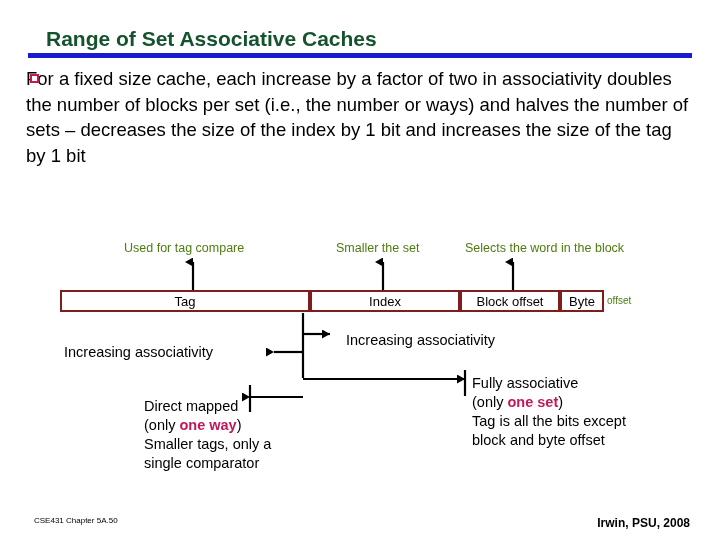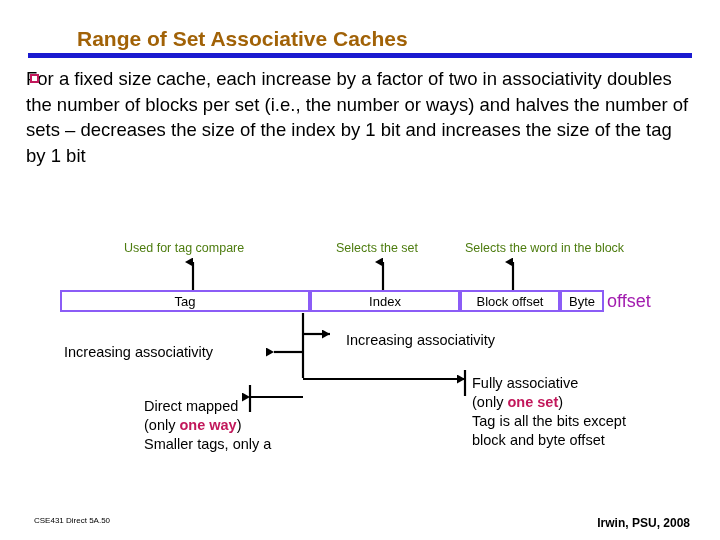--- a/index.html
+++ b/index.html
@@ -16,24 +16,23 @@
     color: #000000;
   }
 
   
   #slide-title {
     position: absolute;
     left: 46px;
     top: 27px;
     font-size: 21px;
     font-weight: bold;
-    color: #a16207;
+    color: #14532d;
     letter-spacing: 0px;
     white-space: nowrap;
-    margin-left: 31px;
   }
   #title-rule {
     position: absolute;
     left: 28px;
     top: 53px;
     width: 664px;
     height: 5px;
     background: #1a1ad0;
   }
 
@@ -75,35 +74,35 @@
     font-size: 12.5px;
     color: #4d7c0f;
     white-space: nowrap;
   }
 
   
   .field-box {
     position: absolute;
     height: 22px;
     box-sizing: border-box;
-    border: 2px solid #8b5cf6;
+    border: 2px solid #7f1d1d;
     background: #ffffff;
     font-size: 13px;
     line-height: 19px;
     text-align: center;
     color: #000000;
     white-space: nowrap;
   }
 
   #byte-offset-tail {
     position: absolute;
-    font-size: 18px;
+    font-size: 10px;
     line-height: 22px;
     white-space: nowrap;
-    color: #a21caf;
+    color: #4d7c0f;
   }
 
   
   .note {
     position: absolute;
     font-size: 14.5px;
     line-height: 19px;
     color: #000000;
     white-space: nowrap;
   }
@@ -133,21 +132,21 @@
 
 <div id="slide-title">Range of Set Associative Caches</div>
 <div id="title-rule"></div>
 
 <div id="bullet-block">
   <span id="bullet-marker"></span>
   <div id="bullet-text">For a fixed size cache, each increase by a factor of two in associativity doubles the number of blocks per set (i.e., the number or ways) and halves the number of sets – decreases the size of the index by 1 bit and increases the size of the tag by 1 bit</div>
 </div>
 
 <div class="dlabel" style="left:124px; top:241px;">Used for tag compare</div>
-<div class="dlabel" style="left:336px; top:241px;">Selects the set</div>
+<div class="dlabel" style="left:336px; top:241px;">Smaller the set</div>
 <div class="dlabel" style="left:465px; top:241px;">Selects the word in the block</div>
 
 <svg id="diagram" viewBox="0 0 720 540" width="720" height="540" xmlns="http://www.w3.org/2000/svg">
   <defs>
     <marker id="arrowUp" markerWidth="9" markerHeight="9" refX="4.5" refY="8" orient="auto-start-reverse" markerUnits="userSpaceOnUse">
       <path d="M4.5,0 L0,8 L9,8 Z" fill="#000"></path>
     </marker>
     <marker id="arrowR" markerWidth="9" markerHeight="9" refX="8" refY="4.5" orient="auto" markerUnits="userSpaceOnUse">
       <path d="M0,0 L8,4.5 L0,9 Z" fill="#000"></path>
     </marker>
@@ -182,23 +181,24 @@
 <div class="field-box" style="left:560px; top:290px; width:44px;">Byte</div>
 <div id="byte-offset-tail" style="left:607px; top:290px;">offset</div>
 
 <div class="note" style="left:64px; top:343px;">Increasing associativity</div>
 <div class="note" style="left:338px; top:331px;margin-left:8px;">Increasing associativity</div>
 
 <div class="note" style="left:144px; top:397px;">
   <div>Direct mapped</div>
   <div><span>(only </span><span class="hl">one way</span><span>)</span></div>
   <div>Smaller tags, only a</div>
+  <div>single comparator</div>
 </div>
 
 <div class="note" style="left:472px; top:374px;">
   <div>Fully associative</div>
   <div><span>(only </span><span class="hl">one set</span><span>)</span></div>
   <div>Tag is all the bits except</div>
   <div>block and byte offset</div>
 </div>
 
-<div id="footer-left">CSE431  Direct 5A.50</div>
+<div id="footer-left">CSE431  Chapter 5A.50</div>
 <div id="footer-right">Irwin, PSU, 2008</div>
 
 </body></html>

